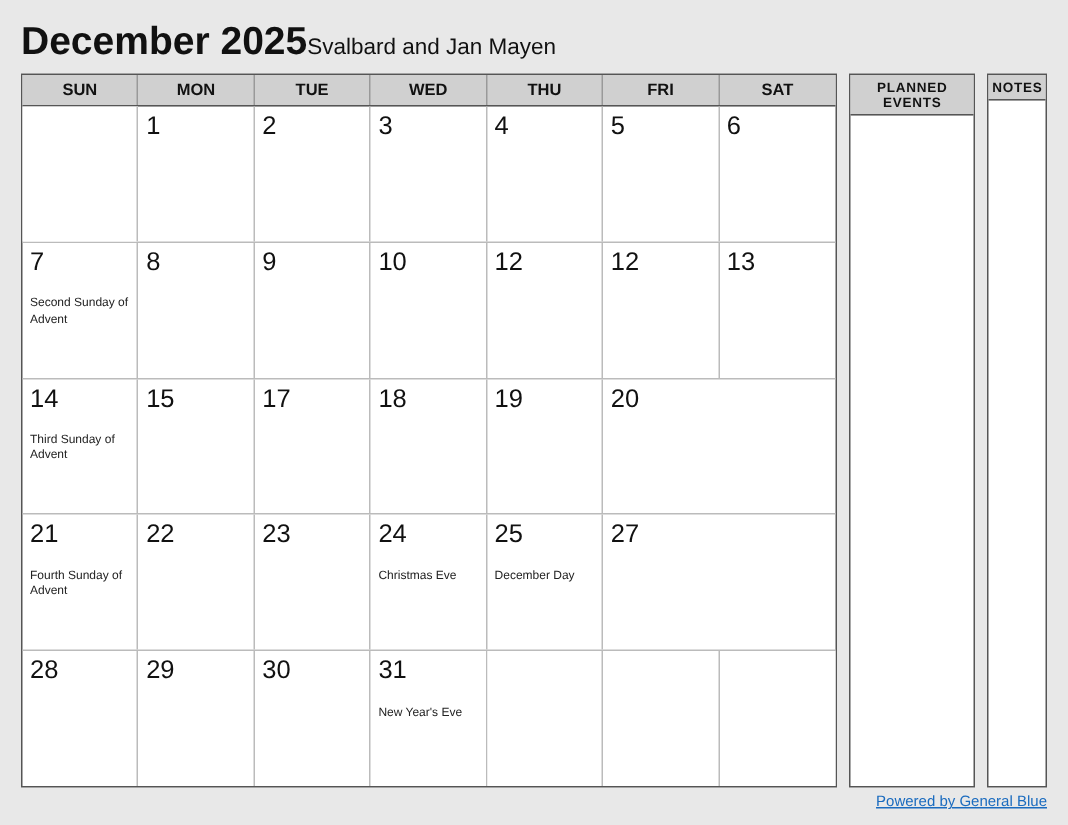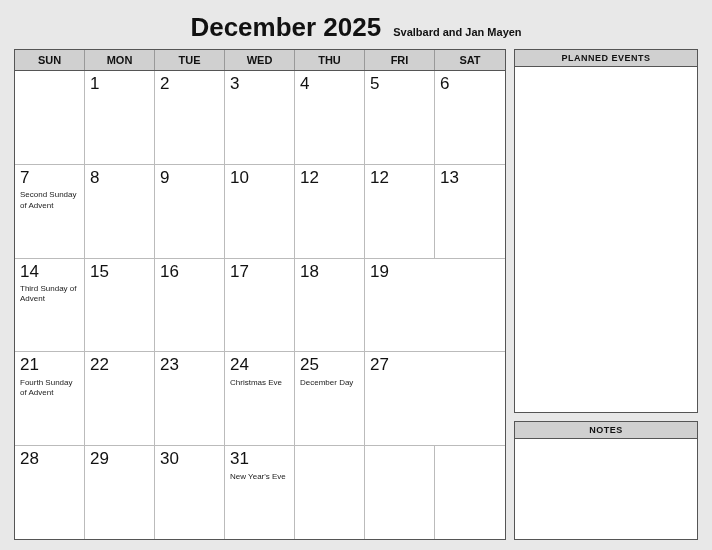--- a/index.html
+++ b/index.html
@@ -16,33 +16,32 @@
     .page {
       width: 712px;
       height: 550px;
       background: #e8e8e8;
       padding: 12px 14px 10px 14px;
       display: flex;
       flex-direction: column;
     }
     .header {
       display: flex;
-      justify-content: center;
+      justify-content: flex-start;
       align-items: baseline;
       margin-bottom: 6px;
-      gap: 12px;
     }
     .header-title {
       font-size: 26px;
       font-weight: bold;
       color: #111;
     }
     .header-region {
-      font-size: 11px;
-      font-weight: bold;
+      font-size: 15px;
+      font-weight: normal;
       color: #111;
     }
     .main-content {
       display: flex;
       flex: 1;
       gap: 8px;
     }
     .calendar-section {
       flex: 1;
       border: 1.5px solid #555;
@@ -97,27 +96,27 @@
     }
     .day-number {
       font-size: 17px;
       font-weight: normal;
       color: #111;
       line-height: 1.2;
     }
     .day-event {
       font-size: 8px;
       color: #222;
-      margin-top: 2px;
+      margin-top: 12px;
       line-height: 1.3;
     }
     .sidebar {
-      width: 184px;
-      display: flex;
-      flex-direction: column;
+      width: 132px;
+      display: flex;
+      flex-direction: row;
       gap: 8px;
     }
     .sidebar-box {
       border: 1.5px solid #555;
       background: #fff;
       display: flex;
       flex-direction: column;
     }
     .sidebar-box-title {
       background: #d0d0d0;
@@ -220,30 +219,30 @@
           </div>
           <div class="cal-week">
             <div class="cal-day">
               <div class="day-number">14</div>
               <div class="day-event">Third Sunday of Advent</div>
             </div>
             <div class="cal-day">
               <div class="day-number">15</div>
             </div>
             <div class="cal-day">
-              <div class="day-number">16</div>
-            </div>
-            <div class="cal-day">
               <div class="day-number">17</div>
             </div>
             <div class="cal-day">
               <div class="day-number">18</div>
             </div>
             <div class="cal-day">
               <div class="day-number">19</div>
+            </div>
+            <div class="cal-day">
+              <div class="day-number">20</div>
             </div>
           </div>
           <div class="cal-week">
             <div class="cal-day">
               <div class="day-number">21</div>
               <div class="day-event">Fourth Sunday of Advent</div>
             </div>
             <div class="cal-day">
               <div class="day-number">22</div>
             </div>
@@ -288,13 +287,16 @@
         <div class="sidebar-box-title">PLANNED EVENTS</div>
         <div class="sidebar-box-content planned-events-content"></div>
       </div>
       <div class="sidebar-box">
         <div class="sidebar-box-title">NOTES</div>
         <div class="sidebar-box-content notes-content"></div>
       </div>
     </div>
   </div>
 
+  <div class="footer">
+    <a href="#">Powered by General Blue</a>
+  </div>
 </div>
 
 </body></html>

